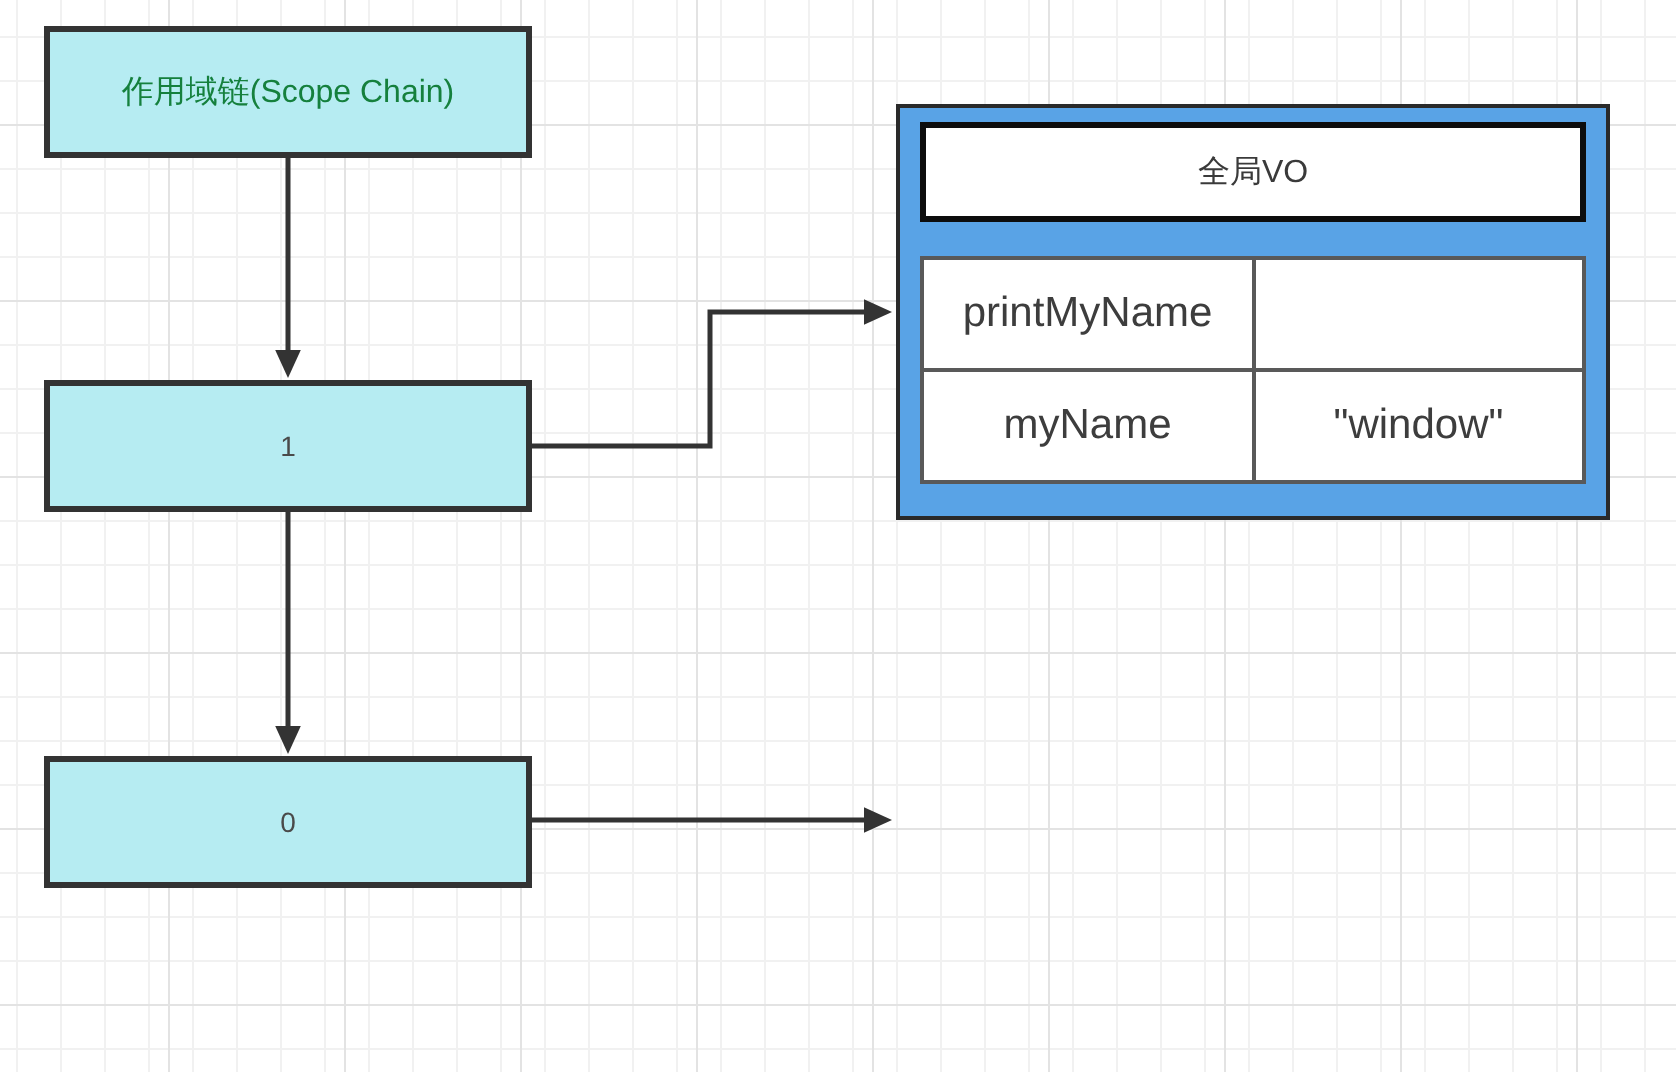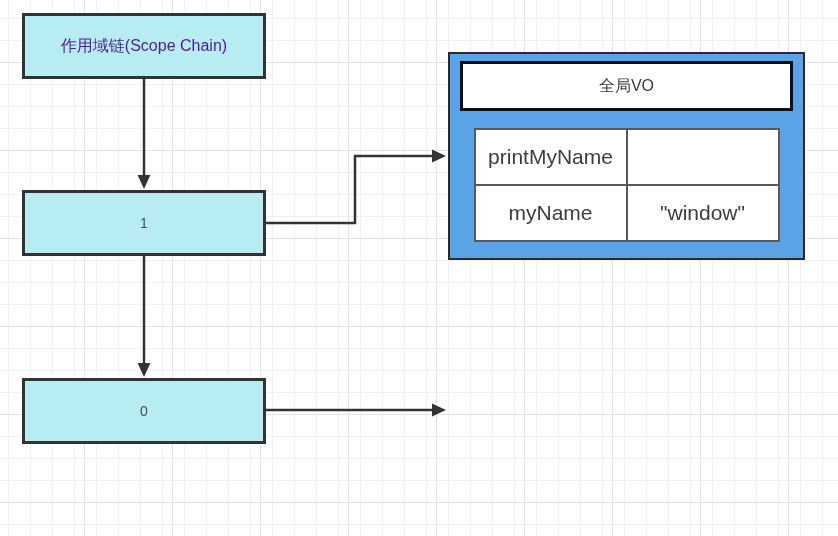--- a/index.html
+++ b/index.html
@@ -41,21 +41,21 @@
     position: absolute;
     left: 22px;
     width: 244px;
     height: 66px;
     box-sizing: border-box;
     background: #b6ecf2;
     border: 3px solid #333333;
     display: flex;
     align-items: center;
     justify-content: center;
-    color: #4c1d95;
+    color: #15803d;
   }
   .node-title { top: 13px; font-size: 16px; }
   .node-idx1  { top: 190px; font-size: 14px; color: #4a4a4a; }
   .node-idx0  { top: 378px; font-size: 14px; color: #4a4a4a; }
 
   .vo {
     position: absolute;
     left: 448px;
     width: 357px;
     height: 208px;
@@ -72,21 +72,21 @@
     background: #ffffff;
     border: 3px solid #0d0d0d;
     display: flex;
     align-items: center;
     justify-content: center;
     font-size: 16px;
     color: #3a3a3a;
     margin-bottom: 17px;
   }
   .vo-grid {
-    width: 306px;
+    width: 333px;
     height: 112px;
     margin: 0 auto;
     border-collapse: collapse;
     table-layout: fixed;
   }
   .vo-grid td {
     box-sizing: border-box;
     width: 50%;
     height: 56px;
     background: #ffffff;

